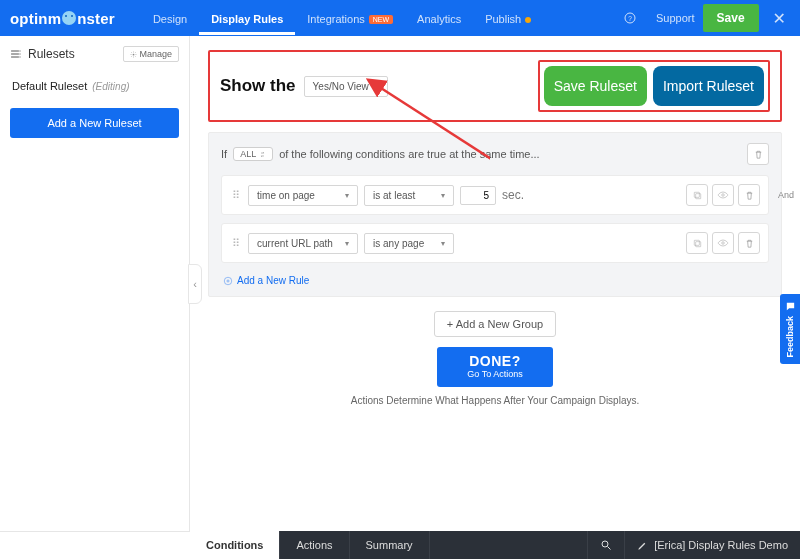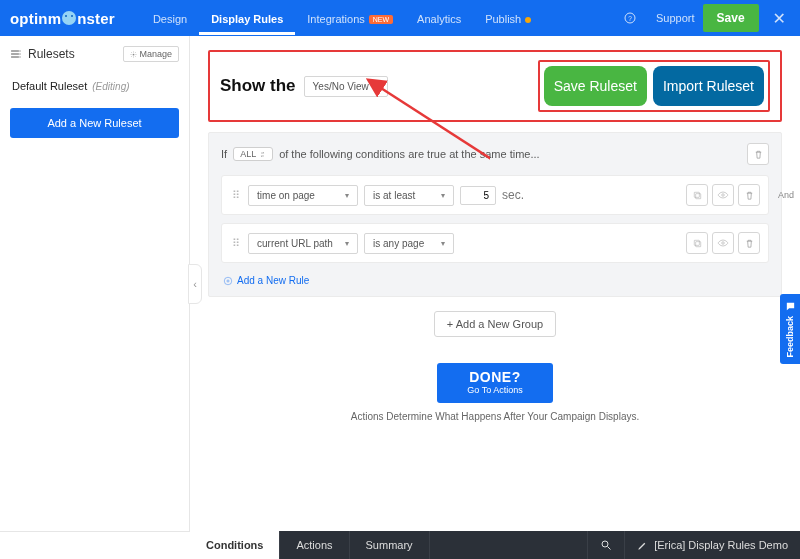--- a/index.html
+++ b/index.html
@@ -56,21 +56,21 @@
   .num-input { width:36px; border:1px solid #d6d6d6; border-radius:2px; padding:3px 6px; font-size:10px; text-align:right; }
   .unit { color:#777; font-size:12px; }
   .row-actions { margin-left:auto; display:flex; gap:4px; }
   .and-label { position:absolute; right:-26px; top:50%; transform:translateY(-50%); font-size:9px; color:#888; }
 
   .add-rule { color:#136df0; font-size:10px; display:inline-flex; align-items:center; gap:4px; padding:4px 0 6px 2px; cursor:pointer; }
   .add-rule svg { width:10px; height:10px; }
 
   .add-group { display:block; margin:14px auto 0; border:1px solid #d6d6d6; background:#fff; color:#555; padding:6px 12px; font-size:11px; border-radius:3px; cursor:pointer; }
 
-  .done-btn { display:block; margin:26px auto 0; background:#136df0; color:#fff; border:none; padding:7px 30px; border-radius:3px; text-align:center; cursor:pointer; }
+  .done-btn { display:block; margin:10px auto 0; background:#136df0; color:#fff; border:none; padding:7px 30px; border-radius:3px; text-align:center; cursor:pointer; }
   .done-btn .big { font-size:14px; font-weight:800; letter-spacing:.5px; display:block; line-height:1; }
   .done-btn .small { font-size:9px; display:block; line-height:1.2; margin-top:1px; }
 
   .help-txt { text-align:center; color:#666; font-size:10px; margin-top:8px; }
 
   .collapse-handle { position:absolute; left:188px; top:50%; transform:translateY(-50%); width:14px; height:40px; background:#fff; border:1px solid #e6e6e6; border-radius:0 6px 6px 0; display:flex; align-items:center; justify-content:center; color:#999; cursor:pointer; z-index:5; }
 
   .feedback-tab { position:absolute; right:0; top:258px; width:20px; height:70px; background:#136df0; color:#fff; border-radius:3px 0 0 3px; display:flex; flex-direction:column; align-items:center; justify-content:center; gap:4px; cursor:pointer; }
   .feedback-tab .txt { writing-mode:vertical-rl; transform:rotate(180deg); font-size:9px; font-weight:600; }
 

